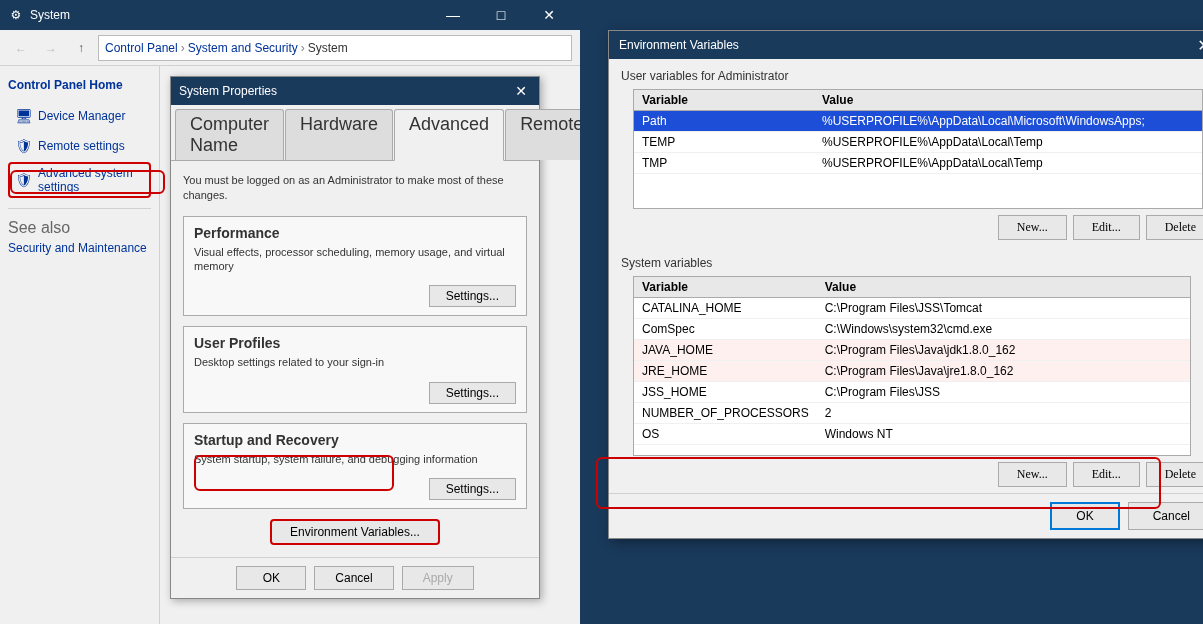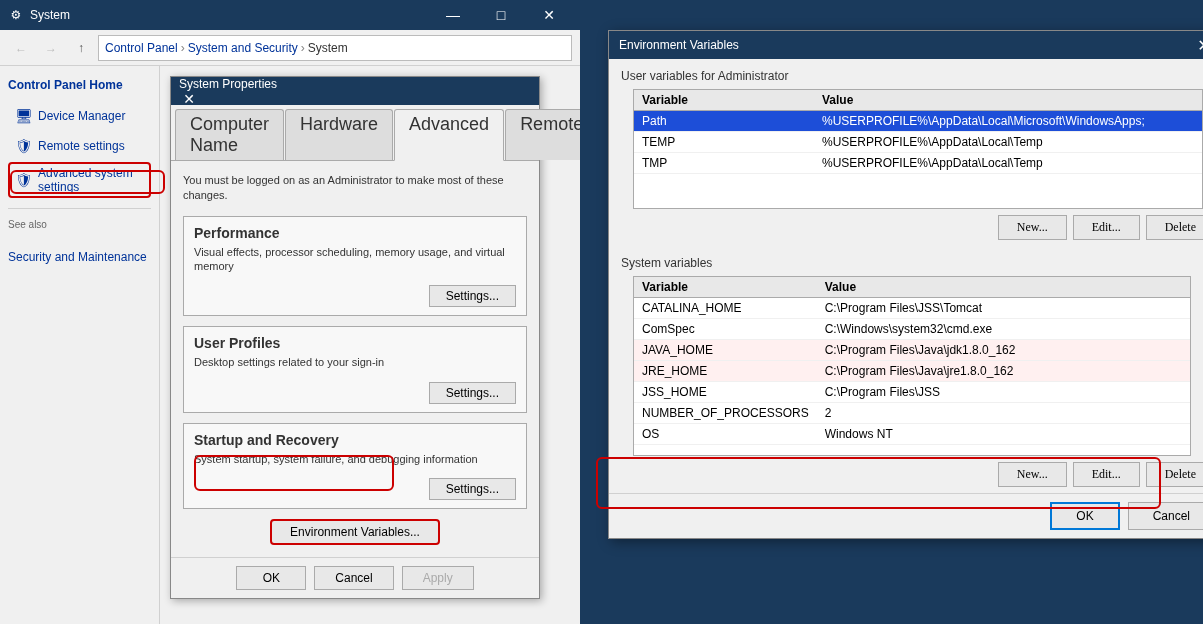--- a/index.html
+++ b/index.html
@@ -151,23 +151,23 @@
       justify-content: center;
       flex-shrink: 0;
     }
 
     .sidebar-divider {
       border-top: 1px solid #d0d0d0;
       margin: 10px 0;
     }
 
     .see-also-title {
-      font-size: 10px;
+      font-size: 16px;
       color: #666;
-      margin-bottom: 20px;
+      margin-bottom: 4px;
     }
 
     .see-also-link {
       color: #003399;
       font-size: 12px;
       cursor: pointer;
       text-decoration: none;
       display: block;
       margin-bottom: 4px;
     }
@@ -185,24 +185,23 @@
       border: 1px solid #888;
       box-shadow: 2px 2px 8px rgba(0,0,0,0.3);
       width: 370px;
     }
 
     .dialog-title-bar {
       background: #1a3a5c;
       color: white;
       height: 28px;
       display: flex;
-      align-items: flex-start;
-      padding: 0 8px;
-      font-size: 12px;
-      flex-direction: column;
+      align-items: center;
+      padding: 8px 8px;
+      font-size: 12px;
     }
 
     .dialog-title-bar-title { flex: 1; font-size: 12px; }
 
     .dialog-close-btn {
       width: 20px; height: 20px;
       background: transparent;
       border: none;
       color: white;
       cursor: pointer;

